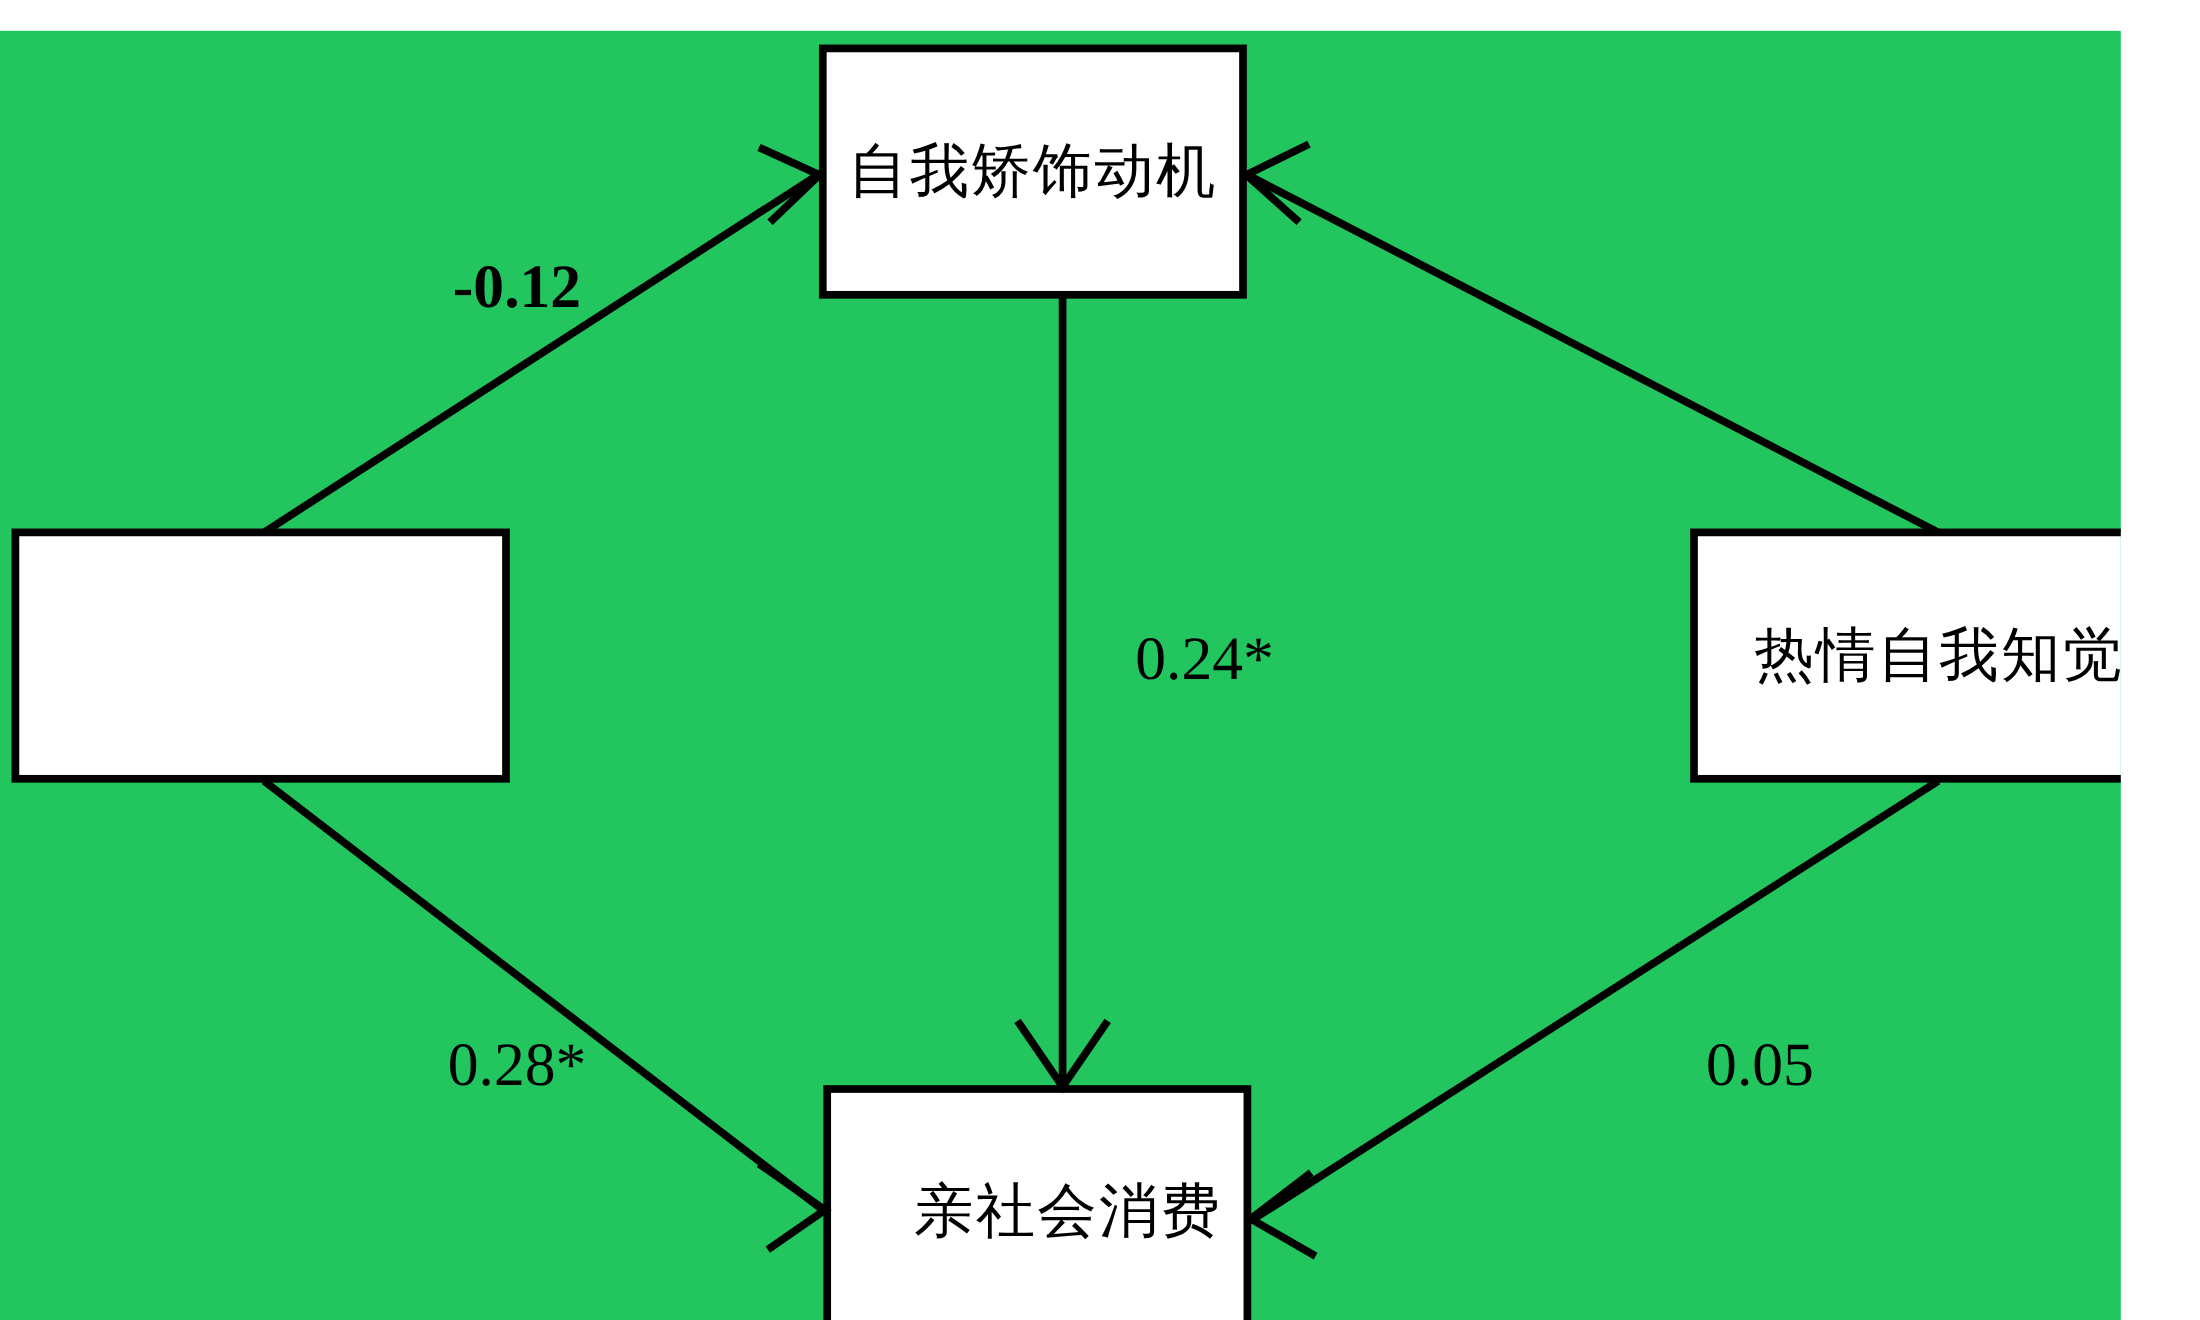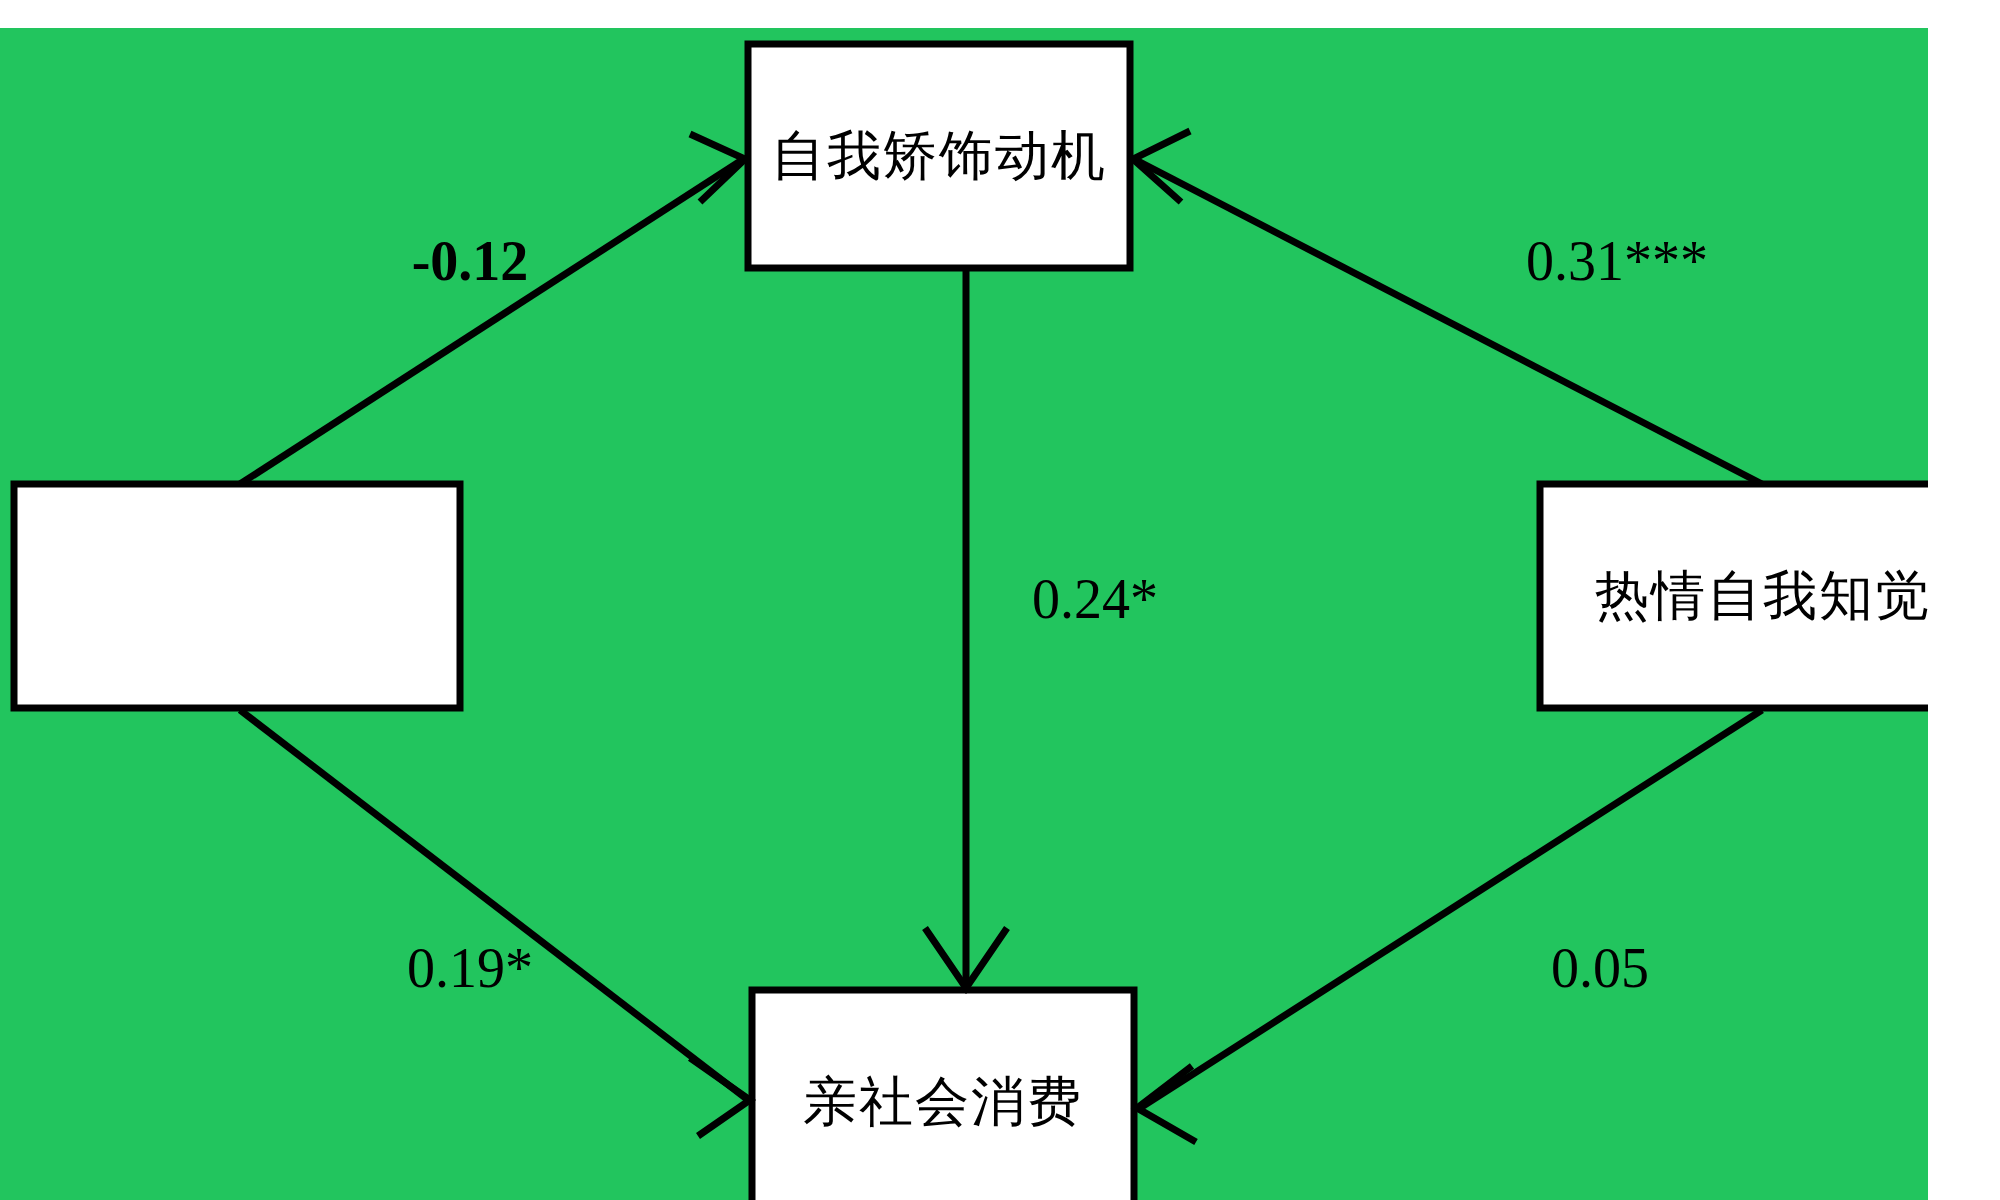--- a/index.html
+++ b/index.html
@@ -93,25 +93,24 @@
     <line class="path-line" x1="1762" y1="682" x2="1140" y2="1080"></line>
     <path class="arrow-head" d="M 1192 1038 L 1137 1080 L 1196 1114"></path>
 
   </svg>
 
   <div class="node-label" style="left:939px; top:128px;">自我矫饰动机</div>
 
 
   <div class="node-label" style="left:1763px; top:568px;">热情自我知觉</div>
 
-  <div class="node-label" style="left:943px; top:1074px;">亲社会消费</div>
+  <div class="node-label" style="left:971px; top:1074px;">亲社会消费</div>
 
   <div class="coef-label" style="left:470px; top:233px;font-weight:bold;">-0.12</div>
 
-  <div class="coef-label" style="left:1617px; top:233px;">0.31***</div>
 
   <div class="coef-label" style="left:1095px; top:571px;">0.24*</div>
 
-  <div class="coef-label" style="left:470px; top:940px;">0.19*</div>
+  <div class="coef-label" style="left:470px; top:940px;">0.28*</div>
 
   <div class="coef-label" style="left:1600px; top:940px;">0.05</div>
 
 </div>
 
 </body></html>

